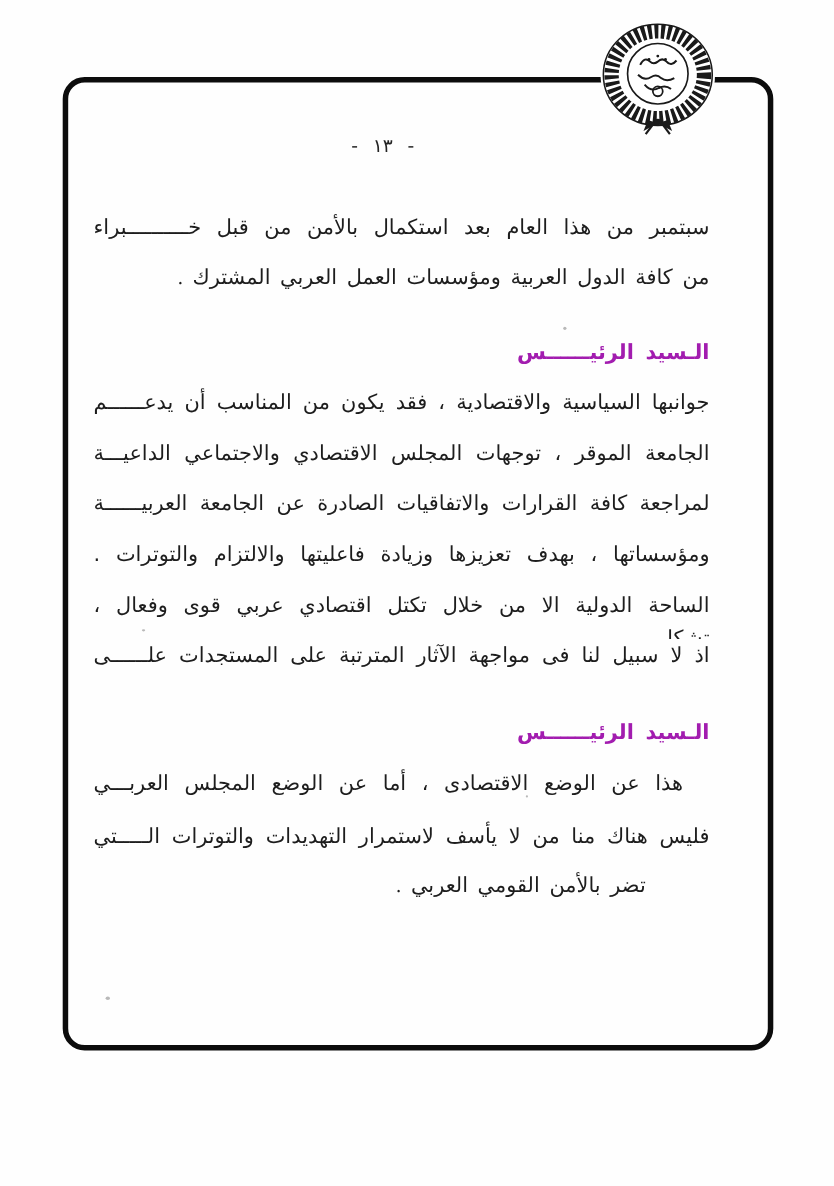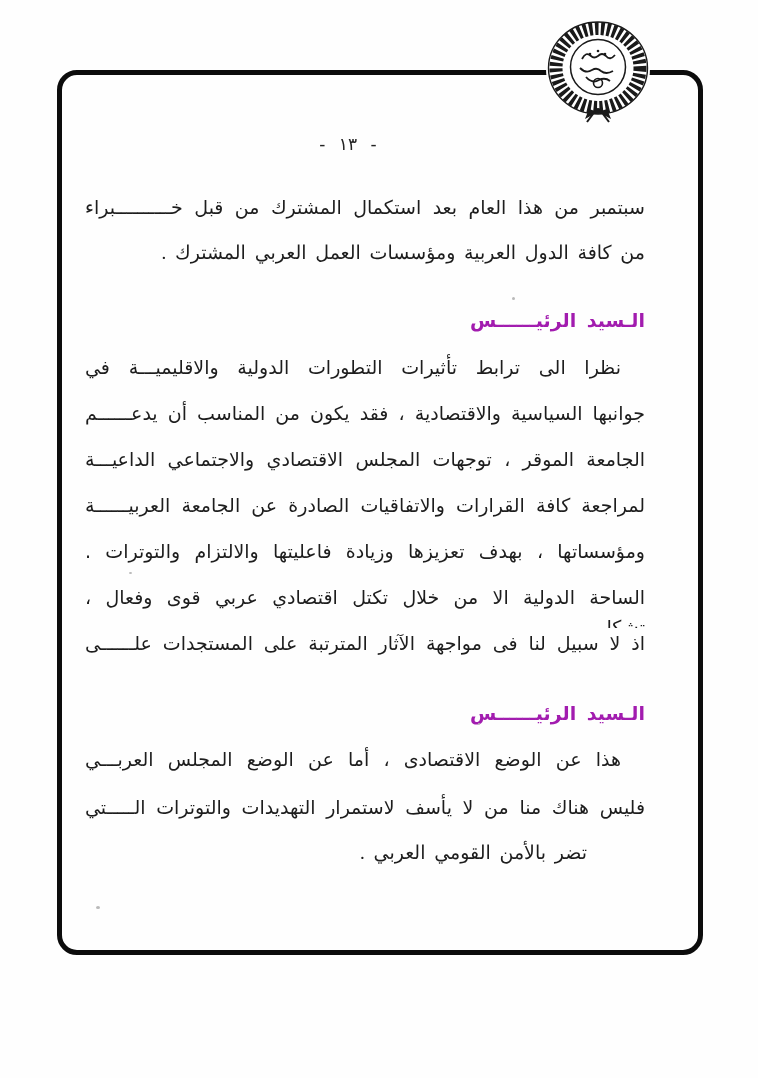--- a/index.html
+++ b/index.html
@@ -11,21 +11,21 @@
     position:relative;width:758px;height:1078px;background:#fefefe;overflow:hidden;
   }
   .frame{
     position:absolute;left:57px;top:70px;width:646px;height:885px;
     box-sizing:border-box;border:5px solid #0c0c0c;border-radius:20px;
   }
   .logo{
     position:absolute;left:545px;top:21px;width:106px;height:102px;
   }
   .pagenum{
-    position:absolute;left:57px;top:134px;width:582px;
+    position:absolute;left:57px;top:123px;width:582px;
     text-align:center;direction:rtl;font-size:17px;color:#242424;
     word-spacing:8px;letter-spacing:1px;
   }
   .content{
     position:absolute;left:85px;top:192px;width:560px;
     direction:rtl;color:#1d1d1d;font-size:19px;
   }
   .line{
     height:46px;line-height:30px;word-spacing:4px;
     text-align:justify;text-align-last:justify;
@@ -68,26 +68,25 @@
     <path d="M53 91 l13 7 l-4 -10 z" fill="#1a1a1a"></path>
     <circle cx="53" cy="90" r="3" fill="#1a1a1a"></circle>
     <path class="emblem-stroke" d="M48 93 l-6 8" stroke-width="2"></path>
     <path class="emblem-stroke" d="M58 93 l6 8" stroke-width="2"></path>
   </svg>
 
   <div class="pagenum">- ١٣ -</div>
 
   <div class="content">
 
-    <div class="line">سبتمبر من هذا العام بعد استكمال المشترك من قبل خــــــــــبراء</div>
+    <div class="line">سبتمبر من هذا العام بعد استكمال بالأمن من قبل خــــــــــبراء</div>
     <div class="line short">من كافة الدول العربية ومؤسسات العمل العربي المشترك .</div>
 
     <div class="line heading mt-h1">الـسيد الرئيــــــس</div>
 
-    <div class="line indent mt-p2">نظرا الى ترابط تأثيرات التطورات الدولية والاقليميـــة في</div>
     <div class="line">جوانبها السياسية والاقتصادية ، فقد يكون من المناسب أن يدعــــــم</div>
     <div class="line">الجامعة الموقر ، توجهات المجلس الاقتصادي والاجتماعي الداعيـــة</div>
     <div class="line">لمراجعة كافة القرارات والاتفاقيات الصادرة عن الجامعة العربيــــــة</div>
     <div class="line">ومؤسساتها ، بهدف تعزيزها وزيادة فاعليتها والالتزام والتوترات .</div>
     <div class="line">الساحة الدولية الا من خلال تكتل اقتصادي عربي قوى وفعال ، تشكل</div>
     <div class="line">اذ لا سبيل لنا فى مواجهة الآثار المترتبة على المستجدات علــــــى</div>
 
     <div class="line heading mt-h2">الـسيد الرئيــــــس</div>
 
     <div class="line indent">هذا عن الوضع الاقتصادى ، أما عن الوضع المجلس العربـــي</div>

